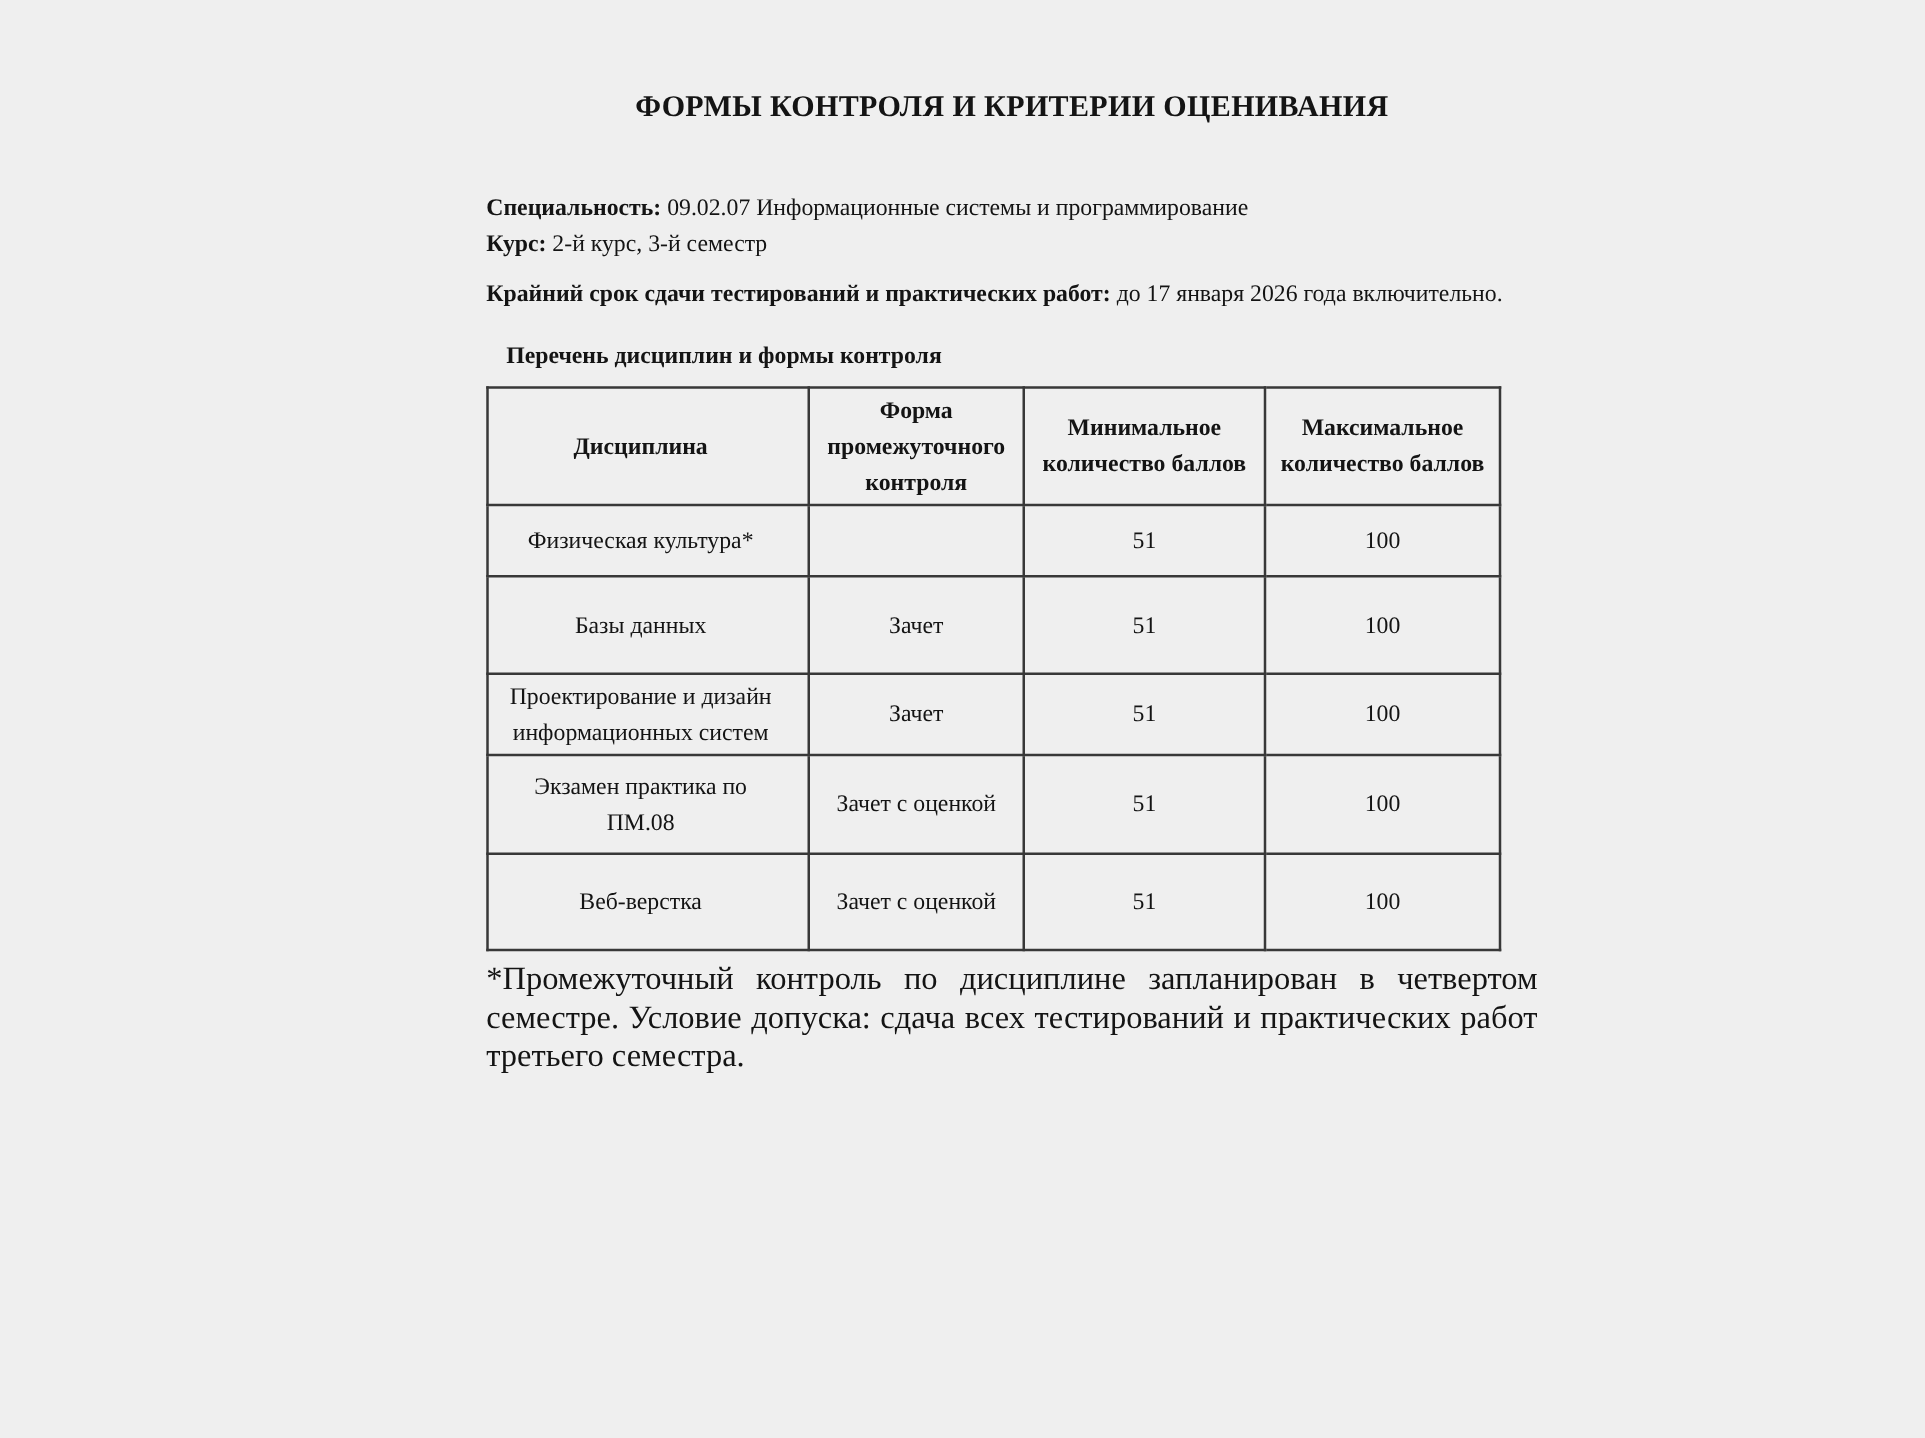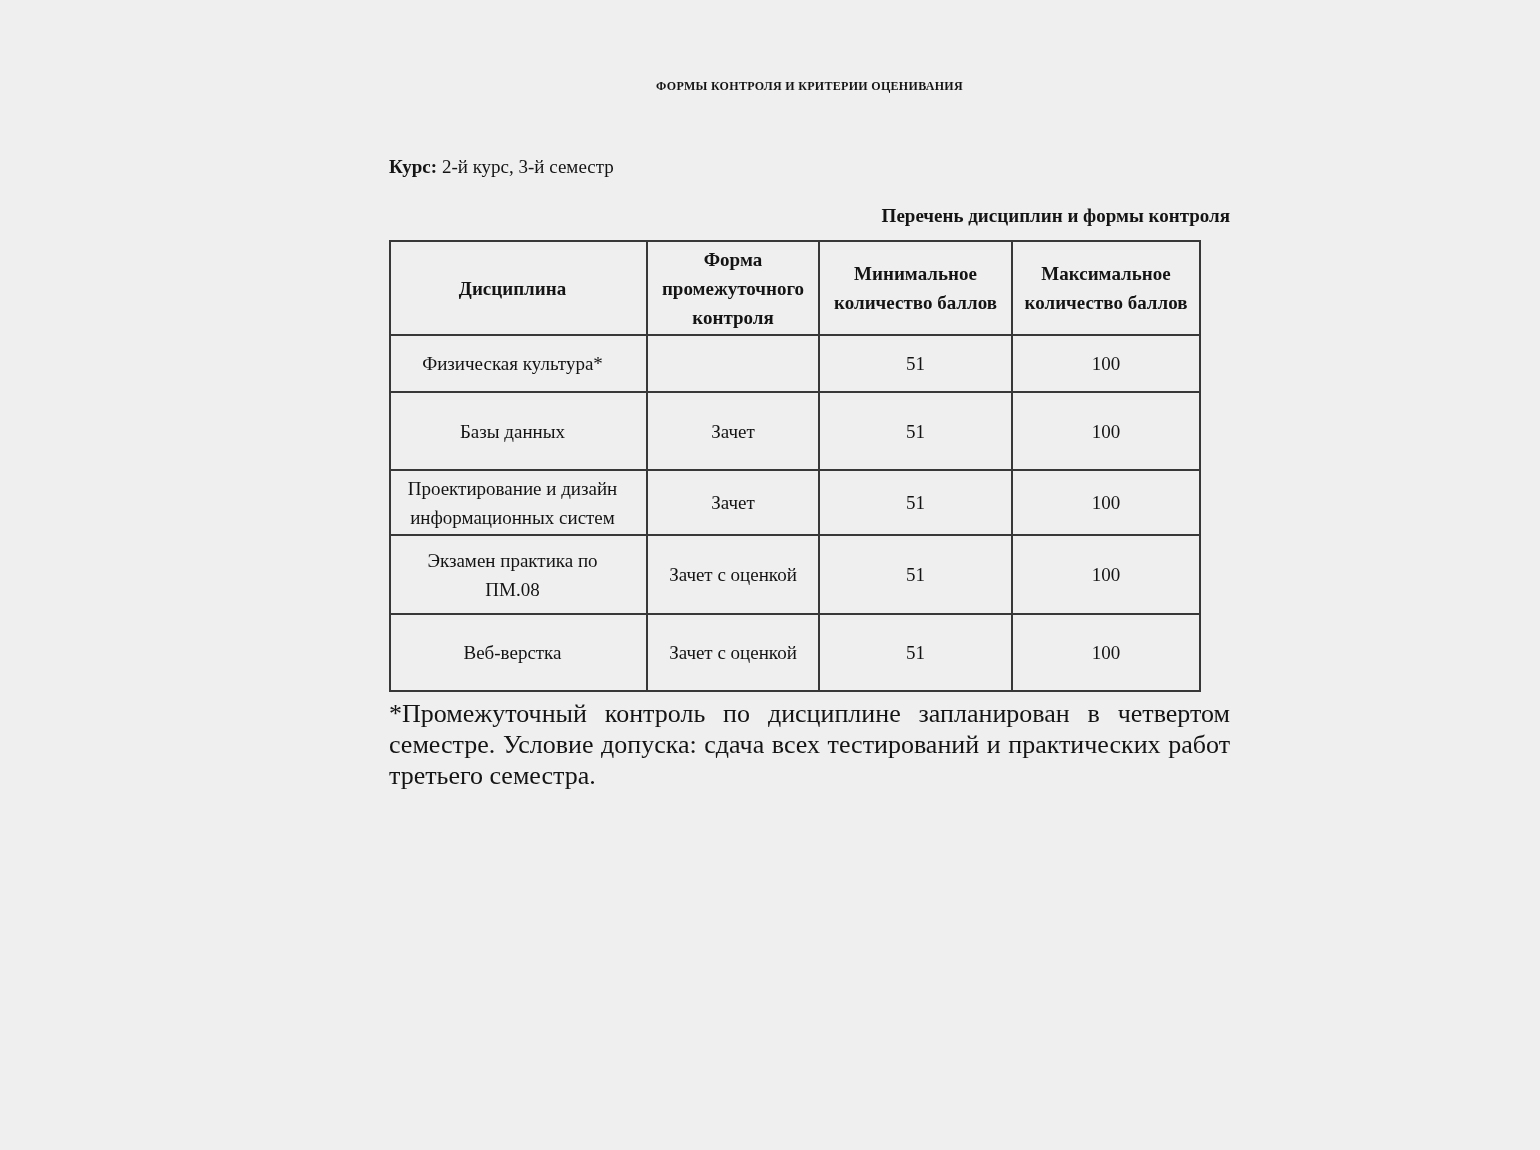--- a/index.html
+++ b/index.html
@@ -5,31 +5,31 @@
   html,body{margin:0;padding:0}
   body{
     width:1540px;height:1150px;
     background:#efefef;
     color:#141414;
     font-family:"Liberation Serif","DejaVu Serif",serif;
     overflow:hidden;
   }
   .page{margin-left:389px;width:841px;padding-top:72px}
   .title{
-    font-size:12px;font-weight:bold;text-align:center;
+    font-size:24px;font-weight:bold;text-align:center;
     margin:0;line-height:28px;letter-spacing:.3px;
   }
   .info{font-size:19px;line-height:29px;margin:0}
   .p1{margin-top:52px}
   .p2{margin-top:11px}
   .p3{margin-top:11px}
   .line{display:block}
   b{font-weight:bold}
   .section-heading{
-    font-size:19px;font-weight:bold;line-height:29px;margin:20px 0 0 16px;text-align:right;
+    font-size:19px;font-weight:bold;line-height:29px;margin:20px 0 0 16px;
   }
   table{
     border-collapse:collapse;margin-top:10px;
     table-layout:fixed;width:810px;
   }
   col.c1{width:257px}
   col.c2{width:172px}
   col.c3{width:193px}
   col.c4{width:188px}
   th,td{
@@ -54,24 +54,26 @@
   }
 </style>
 </head>
 <body>
 
 <div class="page">
 
   <h1 class="title">ФОРМЫ КОНТРОЛЯ И КРИТЕРИИ ОЦЕНИВАНИЯ</h1>
 
   <p class="info p1">
+    <span class="line"><b>Специальность:</b><span> 09.02.07 Информационные системы и программирование</span></span>
     <span class="line"><b>Курс:</b><span> 2-й курс, 3-й семестр</span></span>
   </p>
 
 
+  <p class="info p3"><b>Крайний срок сдачи тестирований и практических работ:</b><span> до 17 января 2026 года включительно.</span></p>
 
   <p class="section-heading">Перечень дисциплин и формы контроля</p>
 
   <table>
     <colgroup>
       <col class="c1">
         <col class="c2">
         <col class="c3">
         <col class="c4">
     </colgroup>

